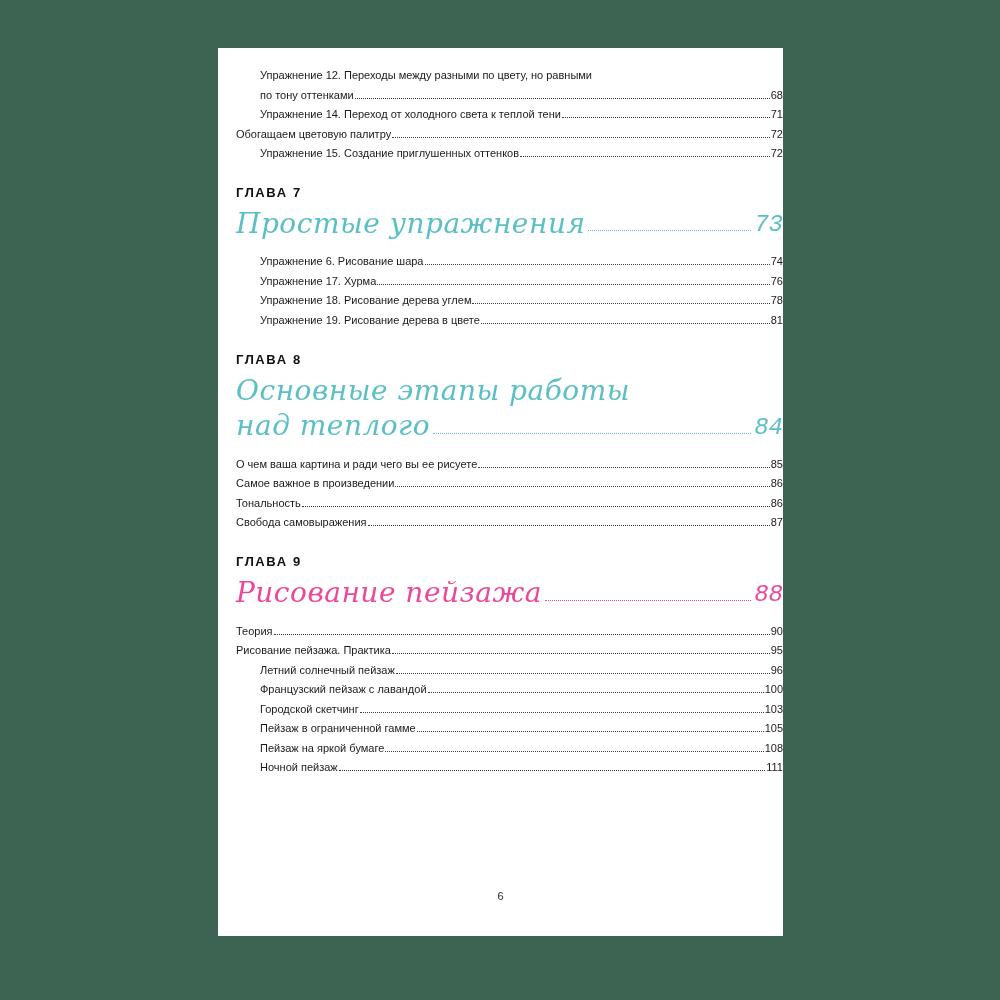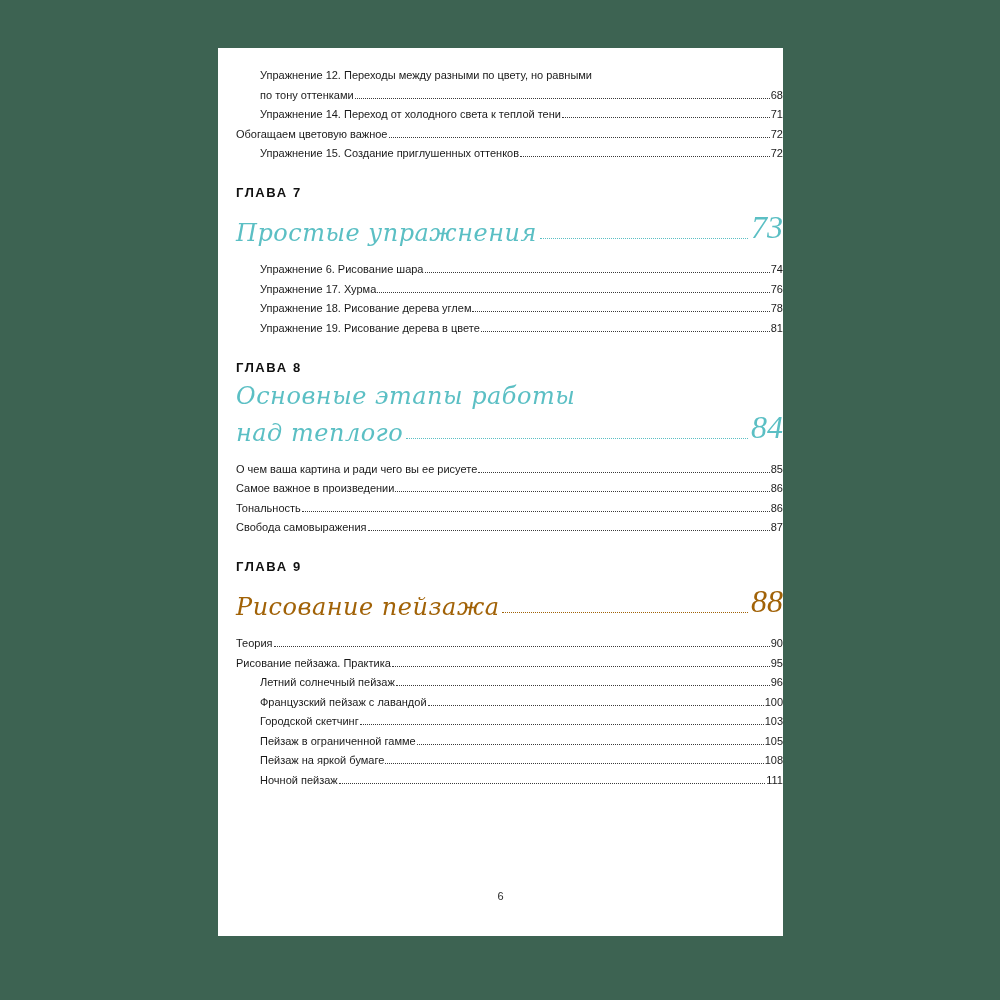--- a/index.html
+++ b/index.html
@@ -66,45 +66,46 @@
   .chapter-title-row {
     display: flex;
     align-items: flex-end;
     padding-left: 18px;
     white-space: nowrap;
     margin-bottom: 6px;
   }
   .chapter-title {
     font-family: "DejaVu Serif", serif;
     font-style: italic;
-    font-size: 24px;
+    font-size: 28px;
     letter-spacing: 0.5px;
     flex: 0 0 auto;
     line-height: 1.05;
   }
   .chapter-title-row .dots {
     flex: 1 1 auto;
     margin: 0 3px 7px 3px;
     border-bottom: 1.6px dotted currentColor;
     height: 0;
   }
   .chapter-pg {
     flex: 0 0 auto;
-    font-family: Liberation Serif, serif;
+    font-family: Liberation Mono, monospace;
     font-style: italic;
-    font-size: 32px;
+    font-size: 24px;
   }
   .chapter-title-line2 {
     display: flex;
     align-items: flex-end;
     padding-left: 18px;
     white-space: nowrap;
+    margin-bottom: 6px;
   }
   .teal { color: #5bbfc4; }
-  .rose { color: #a16207; }
+  .rose { color: #ec4899; }
   .after-title-gap { height: 12px; }
 
   .page-number {
     position: absolute;
     left: 0;
     right: 0;
     bottom: 34px;
     text-align: center;
     font-size: 11px;
     color: #2a2a2a;
@@ -125,21 +126,21 @@
           <span class="label">по тону оттенками</span>
           <span class="dots"></span>
           <span class="pg">68</span>
         </div>
         <div class="row lvl2">
           <span class="label">Упражнение 14. Переход от холодного света к теплой тени</span>
           <span class="dots"></span>
           <span class="pg">71</span>
         </div>
         <div class="row lvl1">
-          <span class="label">Обогащаем цветовую важное</span>
+          <span class="label">Обогащаем цветовую палитру</span>
           <span class="dots"></span>
           <span class="pg">72</span>
         </div>
         <div class="row lvl2">
           <span class="label">Упражнение 15. Создание приглушенных оттенков</span>
           <span class="dots"></span>
           <span class="pg">72</span>
         </div>
       </div>
 

